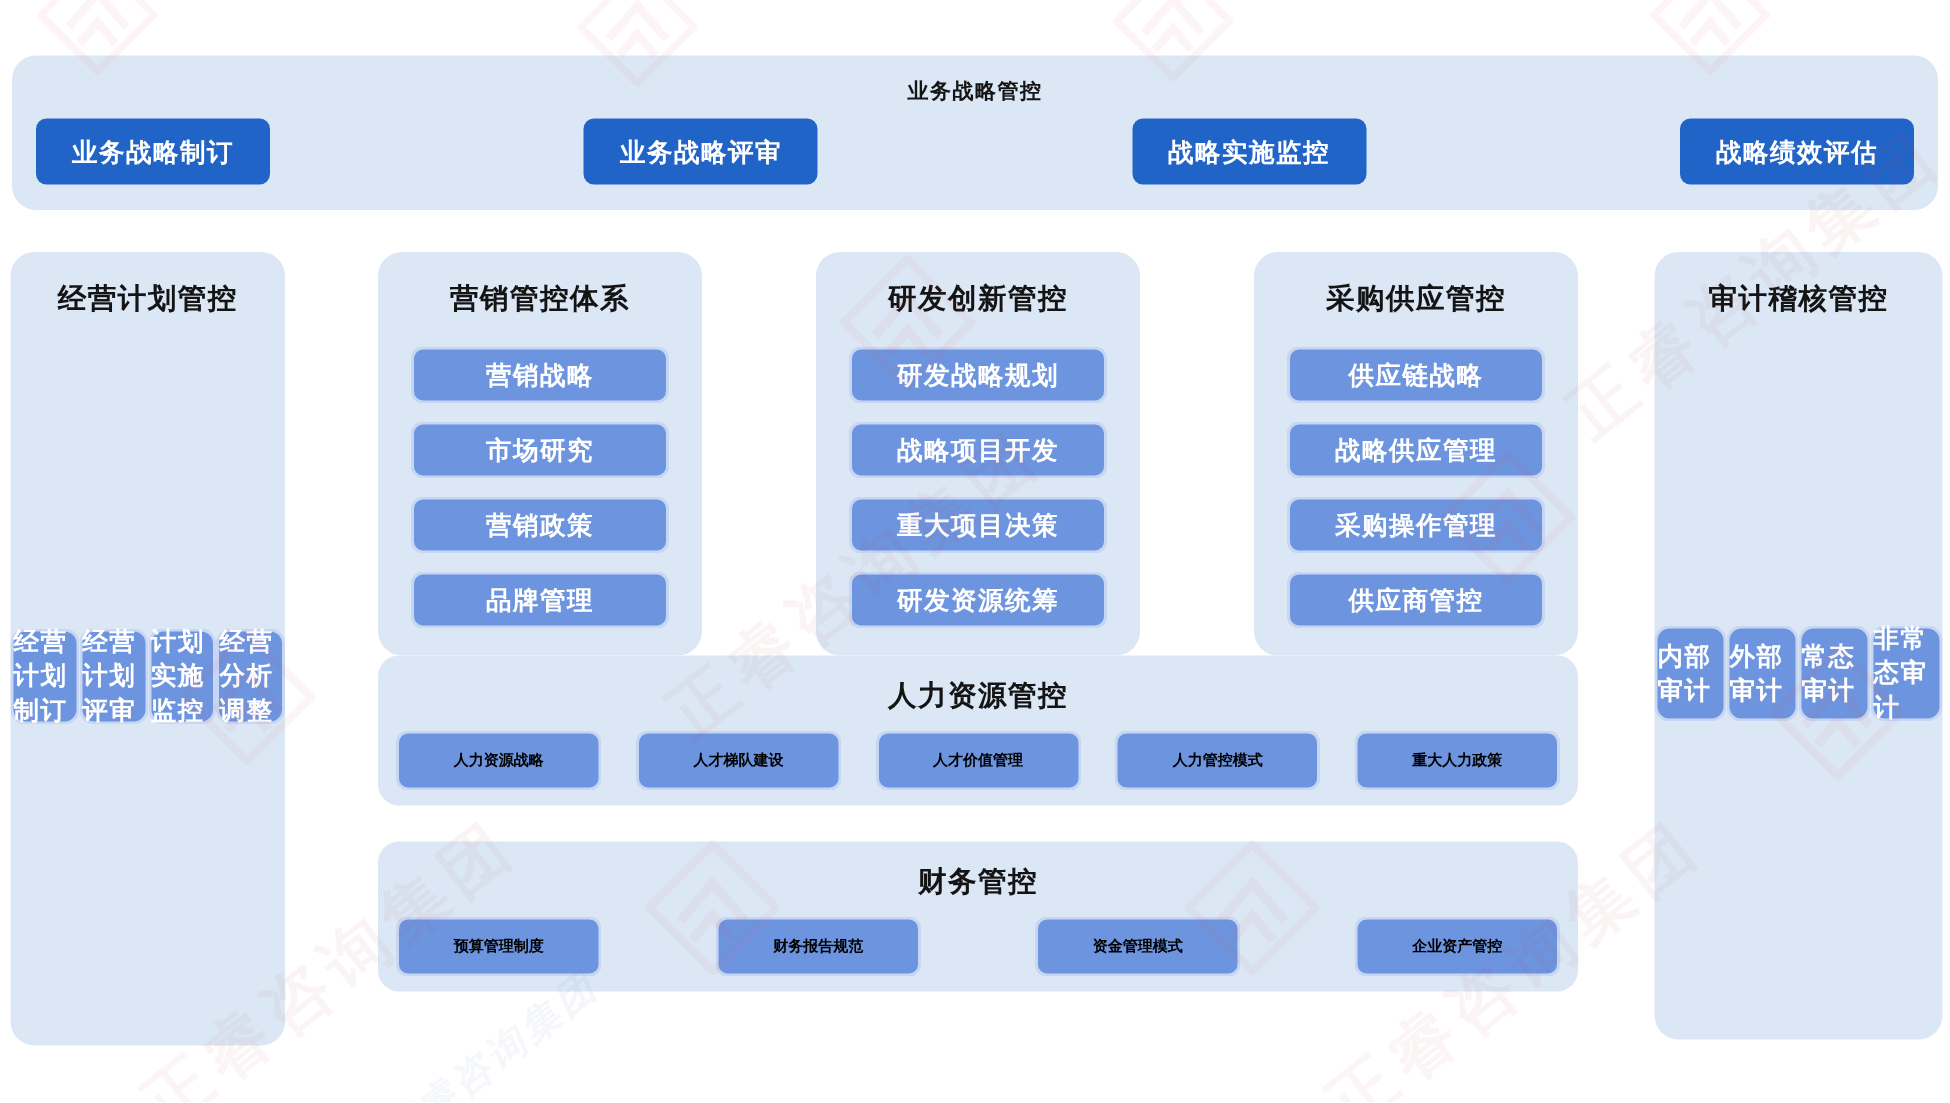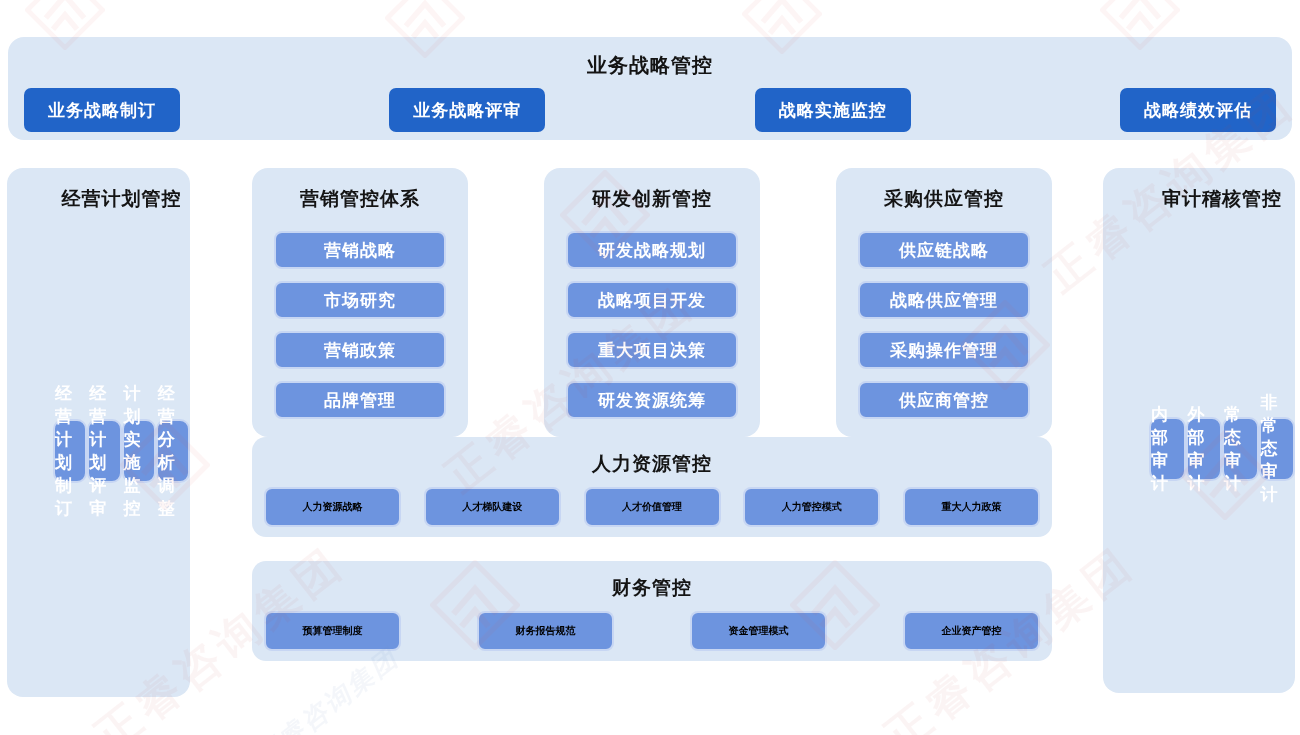--- a/index.html
+++ b/index.html
@@ -11,21 +11,21 @@
   }
   .page { position:absolute; inset:0; background:#ffffff; }
 
   
   .banner {
     position:absolute; left:8px; top:37px; width:1284px; height:103px;
     background:#dbe7f5; border-radius:16px; z-index:1;
   }
   .banner-title {
     text-align:center; padding-top:15px;
-    font-size:20px; font-weight:700; color:#141414; letter-spacing:1px;
+    font-size:14px; font-weight:700; color:#141414; letter-spacing:1px;
   }
   .banner-btns {
     display:flex; justify-content:space-between;
     padding:0 16px; margin-top:9px;
   }
   .btn-dark {
     width:156px; height:44px; background:#2164c8; border-radius:7px;
     color:#ffffff; font-size:17px; font-weight:600; letter-spacing:1px;
     display:flex; align-items:center; justify-content:center;
   }
@@ -33,21 +33,21 @@
   
   .main { position:absolute; left:7px; top:168px; width:1288px; display:flex; z-index:1; }
 
   .panel-title {
     text-align:center; padding-top:18px;
     font-size:19px; font-weight:700; color:#141414; letter-spacing:1px;
   }
 
   .side-panel {
     width:183px; height:529px; background:#dbe7f5; border-radius:16px;
-    display:flex; flex-direction:column;padding-left:46px;
+    display:flex; flex-direction:column;
   }
   .side-panel.audit { width:192px; height:525px; }
   .side-stack {
     flex:1; display:flex; flex-direction:row;
     justify-content:space-around; align-items:center; padding:4px 0 12px;
   }
   .btn-side {
     width:138px; height:64px; background:#6d94df;
     border:2px solid rgba(255,255,255,.62); border-radius:10px;
     color:#ffffff; font-size:17px; font-weight:600; letter-spacing:1px;

